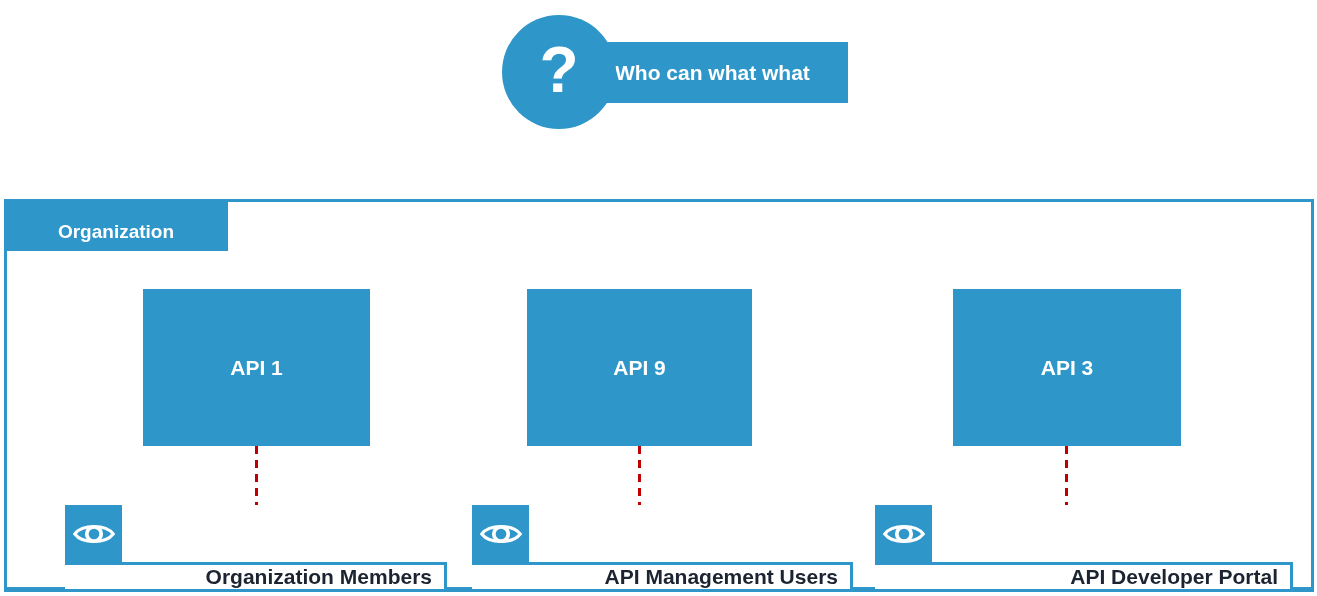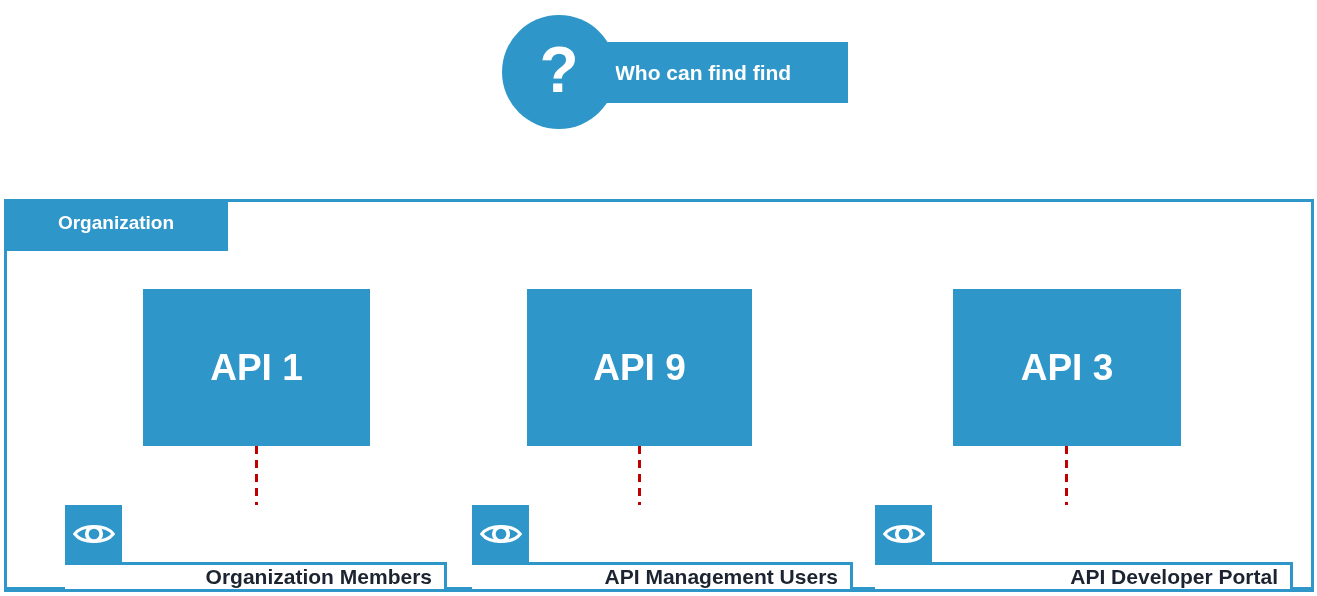--- a/index.html
+++ b/index.html
@@ -62,34 +62,34 @@
   .org-tab {
     position: absolute;
     left: 4px; top: 199px;
     width: 224px; height: 52px;
     background: var(--accent);
     color: #ffffff;
     font-size: 19px;
     font-weight: bold;
     text-align: center;
     line-height: 23px;
-    padding-top: 12px;
+    padding-top: 21px;
     box-sizing: border-box;
   }
   
   .api-box {
     position: absolute;
     top: 289px;
     height: 157px;
     background: var(--accent);
     display: flex;
     align-items: center;
     justify-content: center;
     color: #ffffff;
-    font-size: 37px;
+    font-size: 21px;
     font-weight: bold;
   }
   .api-1 { left: 143px; width: 227px; }
   .api-2 { left: 527px; width: 225px; }
   .api-3 { left: 953px; width: 228px; }
   
   .connector {
     position: absolute;
     top: 446px;
     height: 59px;
@@ -139,21 +139,21 @@
     font-weight: bold;
     white-space: nowrap;
   }
 </style>
 </head>
 <body>
 
 <div class="stage" style="--accent:#2E96C9; --red:#C00000; --darktext:#1B2430;">
 
   <div class="hdr-banner">
-    <span class="hdr-title">Who can find find</span>
+    <span class="hdr-title">Who can what what</span>
   </div>
   <div class="hdr-circle">
     <span class="qmark">?</span>
   </div>
 
   <div class="org-box"></div>
   <div class="org-tab">
     <div>Organization</div>
   </div>
 

